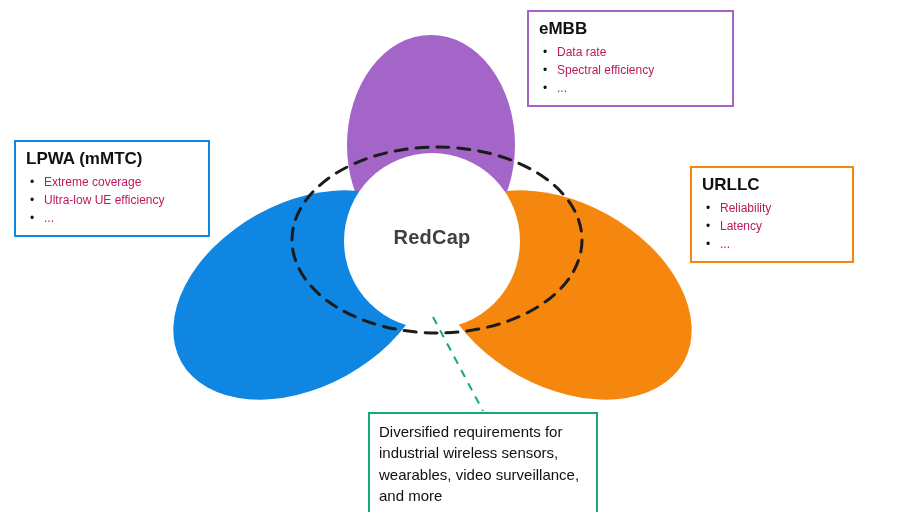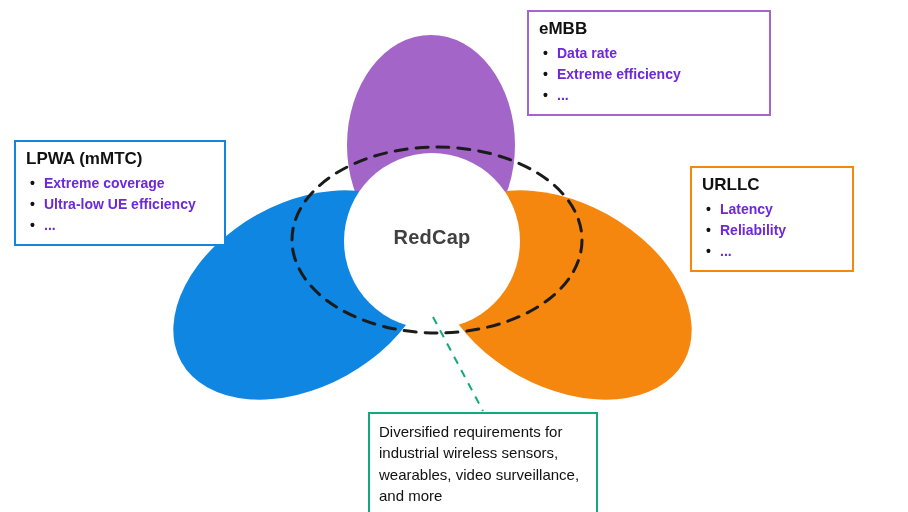--- a/index.html
+++ b/index.html
@@ -25,24 +25,23 @@
     line-height:1.25;
   }
   .label-box ul{
     margin:4px 0 0 0;
     padding:0;
   }
   .label-box li{
     list-style:none;
     position:relative;
     padding-left:18px;
-    font-size:14px;
-    color:#6d28d9;
+    font-size:12px;
+    color:#be185d;
     line-height:1.5;
-    font-weight:bold;
   }
   .label-box li::before{
     content:"\2022";
     position:absolute;
     left:4px;
     top:0;
     color:#111;
   }
   .note-box{
     position:absolute;
@@ -80,42 +79,42 @@
 
     <circle cx="432" cy="241" r="88" fill="#ffffff"></circle>
 
     <ellipse cx="437" cy="240" rx="145" ry="93" fill="none" stroke-width="3" stroke-dasharray="12 9" stroke-linecap="round" stroke="#1b1b1b"></ellipse>
 
     <line x1="433" y1="317" x2="483" y2="411" stroke-width="2" stroke-dasharray="8 7" stroke="#14a87d"></line>
   </svg>
 
   <div class="center-label" style="color: #404040;">RedCap</div>
 
-  <div class="label-box" style="left: 527px; top: 10px; width: 244px; border-color: rgb(164, 101, 201);">
+  <div class="label-box" style="left: 527px; top: 10px; width: 207px; border-color: rgb(164, 101, 201);">
     <div class="box-title">eMBB</div>
     <ul>
       <li>Data rate</li>
-      <li>Extreme efficiency</li>
+      <li>Spectral efficiency</li>
       <li>...</li>
     </ul>
   </div>
 
-  <div class="label-box" style="left: 14px; top: 140px; width: 212px; border-color: rgb(14, 134, 226);">
+  <div class="label-box" style="left: 14px; top: 140px; width: 196px; border-color: rgb(14, 134, 226);">
     <div class="box-title">LPWA (mMTC)</div>
     <ul>
       <li>Extreme coverage</li>
       <li>Ultra-low UE efficiency</li>
       <li>...</li>
     </ul>
   </div>
 
   <div class="label-box" style="left: 690px; top: 166px; width: 164px; border-color: rgb(245, 135, 15);">
     <div class="box-title">URLLC</div>
     <ul>
+      <li>Reliability</li>
       <li>Latency</li>
-      <li>Reliability</li>
       <li>...</li>
     </ul>
   </div>
 
   <div class="note-box" style="left: 368px; top: 412px; width: 230px; border-color: rgb(20, 168, 125);">Diversified requirements for industrial wireless sensors, wearables, video surveillance, and more</div>
 
 </div>
 
 </body></html>

